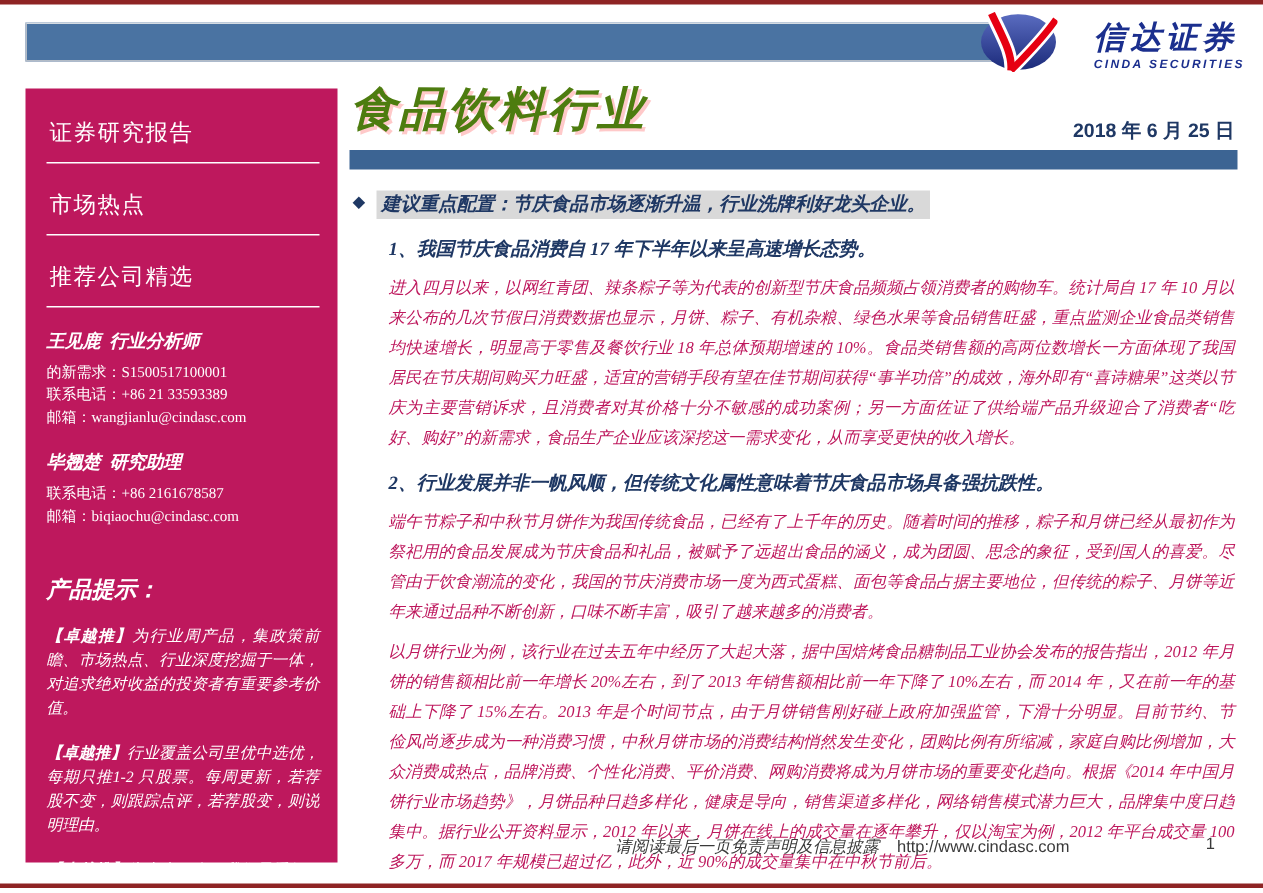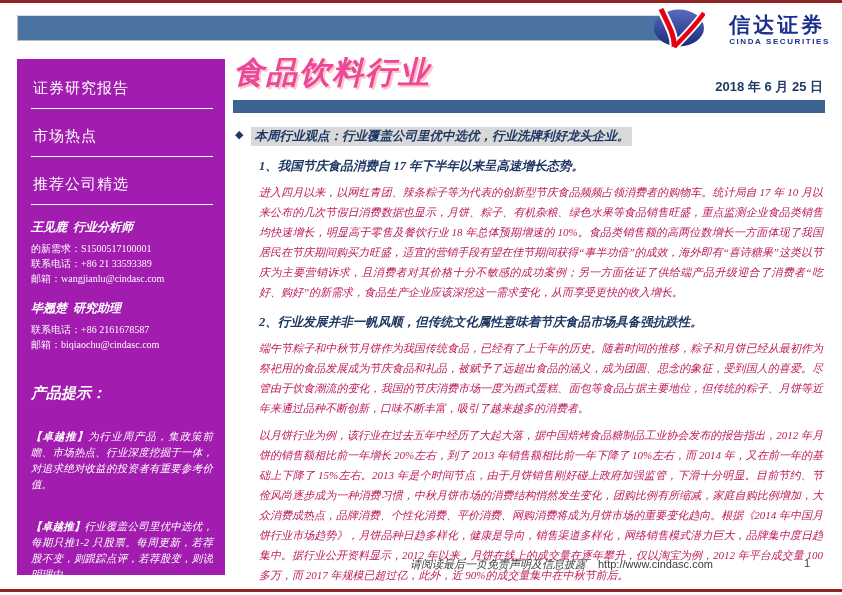--- a/index.html
+++ b/index.html
@@ -8,45 +8,45 @@
   .page { position:relative; width:842px; height:595px; background:#fff; overflow:hidden; margin:0 auto; }
 
   .rule-top, .rule-bottom { position:absolute; left:0; width:842px; height:3px; background:#8e2424; }
   .rule-top { top:0; }
   .rule-bottom { top:589px; }
 
   .topbar { position:absolute; left:17px; top:15px; width:645px; height:26px;
             background:#4a73a2; border:1px solid #b3bcc7; border-top-color:#d6dce3; }
 
   
-  .logo { position:absolute; right:12px; top:8px; display:flex; align-items:center; gap:24px; }
+  .logo { position:absolute; right:12px; top:8px; display:flex; align-items:center; gap:24px;font-style:italic; }
   .logo-text { display:flex; flex-direction:column; line-height:1; }
   .logo-cn { color:#1b2f8e; font-weight:bold; font-size:21px; letter-spacing:3px; font-family:"Liberation Sans",sans-serif; }
   .logo-en { color:#1b2f8e; font-weight:bold; font-size:8px; letter-spacing:1.6px; margin-top:3px; }
 
   
   .sidebar { position:absolute; left:17px; top:59px; width:208px; height:516px;
-             background:#a21caf; color:#fff; padding:14px 12px 10px 14px;
+             background:#be185d; color:#fff; padding:14px 12px 10px 14px;
              font-family:"Liberation Sans","DejaVu Sans",sans-serif; }
   .side-nav-item { margin-bottom:12px; }
   .side-nav-label { font-size:15px; letter-spacing:1px; padding:6px 2px 8px 2px; }
   .side-nav-rule { height:1px; background:#ffffff; margin-top:2px; }
   .analyst { margin-top:14px; }
   .analyst-name-row { font-size:12px; font-weight:bold; font-style:italic;
                       font-family:"Liberation Serif","DejaVu Serif",serif; margin-bottom:5px; }
   .analyst-line { font-size:10px; line-height:15px; font-family:"Liberation Serif","DejaVu Serif",serif; }
   .tips-title { font-size:15px; font-weight:bold; font-style:italic; margin-top:32px;
                 font-family:Liberation Mono, monospace; }
-  .tip { font-size:10.5px; line-height:16px; margin-top:26px; text-align:justify;
+  .tip { font-size:10.5px; line-height:16px; margin-top:14px; text-align:justify;
          font-family:"Liberation Serif","DejaVu Serif",serif; font-style:italic; }
   .tip b { font-style:italic; }
 
   
   .main { position:absolute; left:233px; top:52px; width:592px; color:#1f3864; }
-  .doc-title { color:#ec4899; font-size:31px; font-weight:bold; font-style:italic;
+  .doc-title { color:#4d7c0f; font-size:31px; font-weight:bold; font-style:italic;
                letter-spacing:2px; font-family:"Liberation Serif","DejaVu Serif",serif;
                text-shadow:2px 2px 0 #ffc9c9; }
   .date-row { position:absolute; right:2px; top:26px; font-size:13px; font-weight:bold;
               color:#1f3864; font-family:"Liberation Sans",sans-serif; }
   .title-bar { margin-top:6px; width:592px; height:13px; background:#3c6493; }
 
   .viewpoint-row { display:flex; align-items:flex-start; margin-top:14px; font-size:12.5px; }
   .diamond { color:#1f3864; font-size:11px; margin:1px 8px 0 2px; }
   .viewpoint-text { font-weight:bold; background:#d9d9d9; padding:1px 3px; line-height:17px;
                     font-family:"Liberation Serif","DejaVu Serif",serif; font-style:italic; }
@@ -134,21 +134,21 @@
 
   </div>
 
   <div class="main">
     <div class="doc-title">食品饮料行业</div>
     <div class="date-row">2018 年 6 月 25 日</div>
     <div class="title-bar"></div>
 
     <div class="viewpoint-row">
       <span class="diamond">◆</span>
-      <span class="viewpoint-text">本周行业观点：行业覆盖公司里优中选优，行业洗牌利好龙头企业。</span>
+      <span class="viewpoint-text">建议重点配置：节庆食品市场逐渐升温，行业洗牌利好龙头企业。</span>
     </div>
 
     <div class="section">
       <div class="section-heading">1、我国节庆食品消费自 17 年下半年以来呈高速增长态势。</div>
       <div class="para">进入四月以来，以网红青团、辣条粽子等为代表的创新型节庆食品频频占领消费者的购物车。统计局自 17 年 10 月以来公布的几次节假日消费数据也显示，月饼、粽子、有机杂粮、绿色水果等食品销售旺盛，重点监测企业食品类销售均快速增长，明显高于零售及餐饮行业 18 年总体预期增速的 10%。食品类销售额的高两位数增长一方面体现了我国居民在节庆期间购买力旺盛，适宜的营销手段有望在佳节期间获得“事半功倍”的成效，海外即有“喜诗糖果”这类以节庆为主要营销诉求，且消费者对其价格十分不敏感的成功案例；另一方面佐证了供给端产品升级迎合了消费者“吃好、购好”的新需求，食品生产企业应该深挖这一需求变化，从而享受更快的收入增长。</div>
     </div>
 
     <div class="section">
       <div class="section-heading">2、行业发展并非一帆风顺，但传统文化属性意味着节庆食品市场具备强抗跌性。</div>
       <div class="para">端午节粽子和中秋节月饼作为我国传统食品，已经有了上千年的历史。随着时间的推移，粽子和月饼已经从最初作为祭祀用的食品发展成为节庆食品和礼品，被赋予了远超出食品的涵义，成为团圆、思念的象征，受到国人的喜爱。尽管由于饮食潮流的变化，我国的节庆消费市场一度为西式蛋糕、面包等食品占据主要地位，但传统的粽子、月饼等近年来通过品种不断创新，口味不断丰富，吸引了越来越多的消费者。</div>

